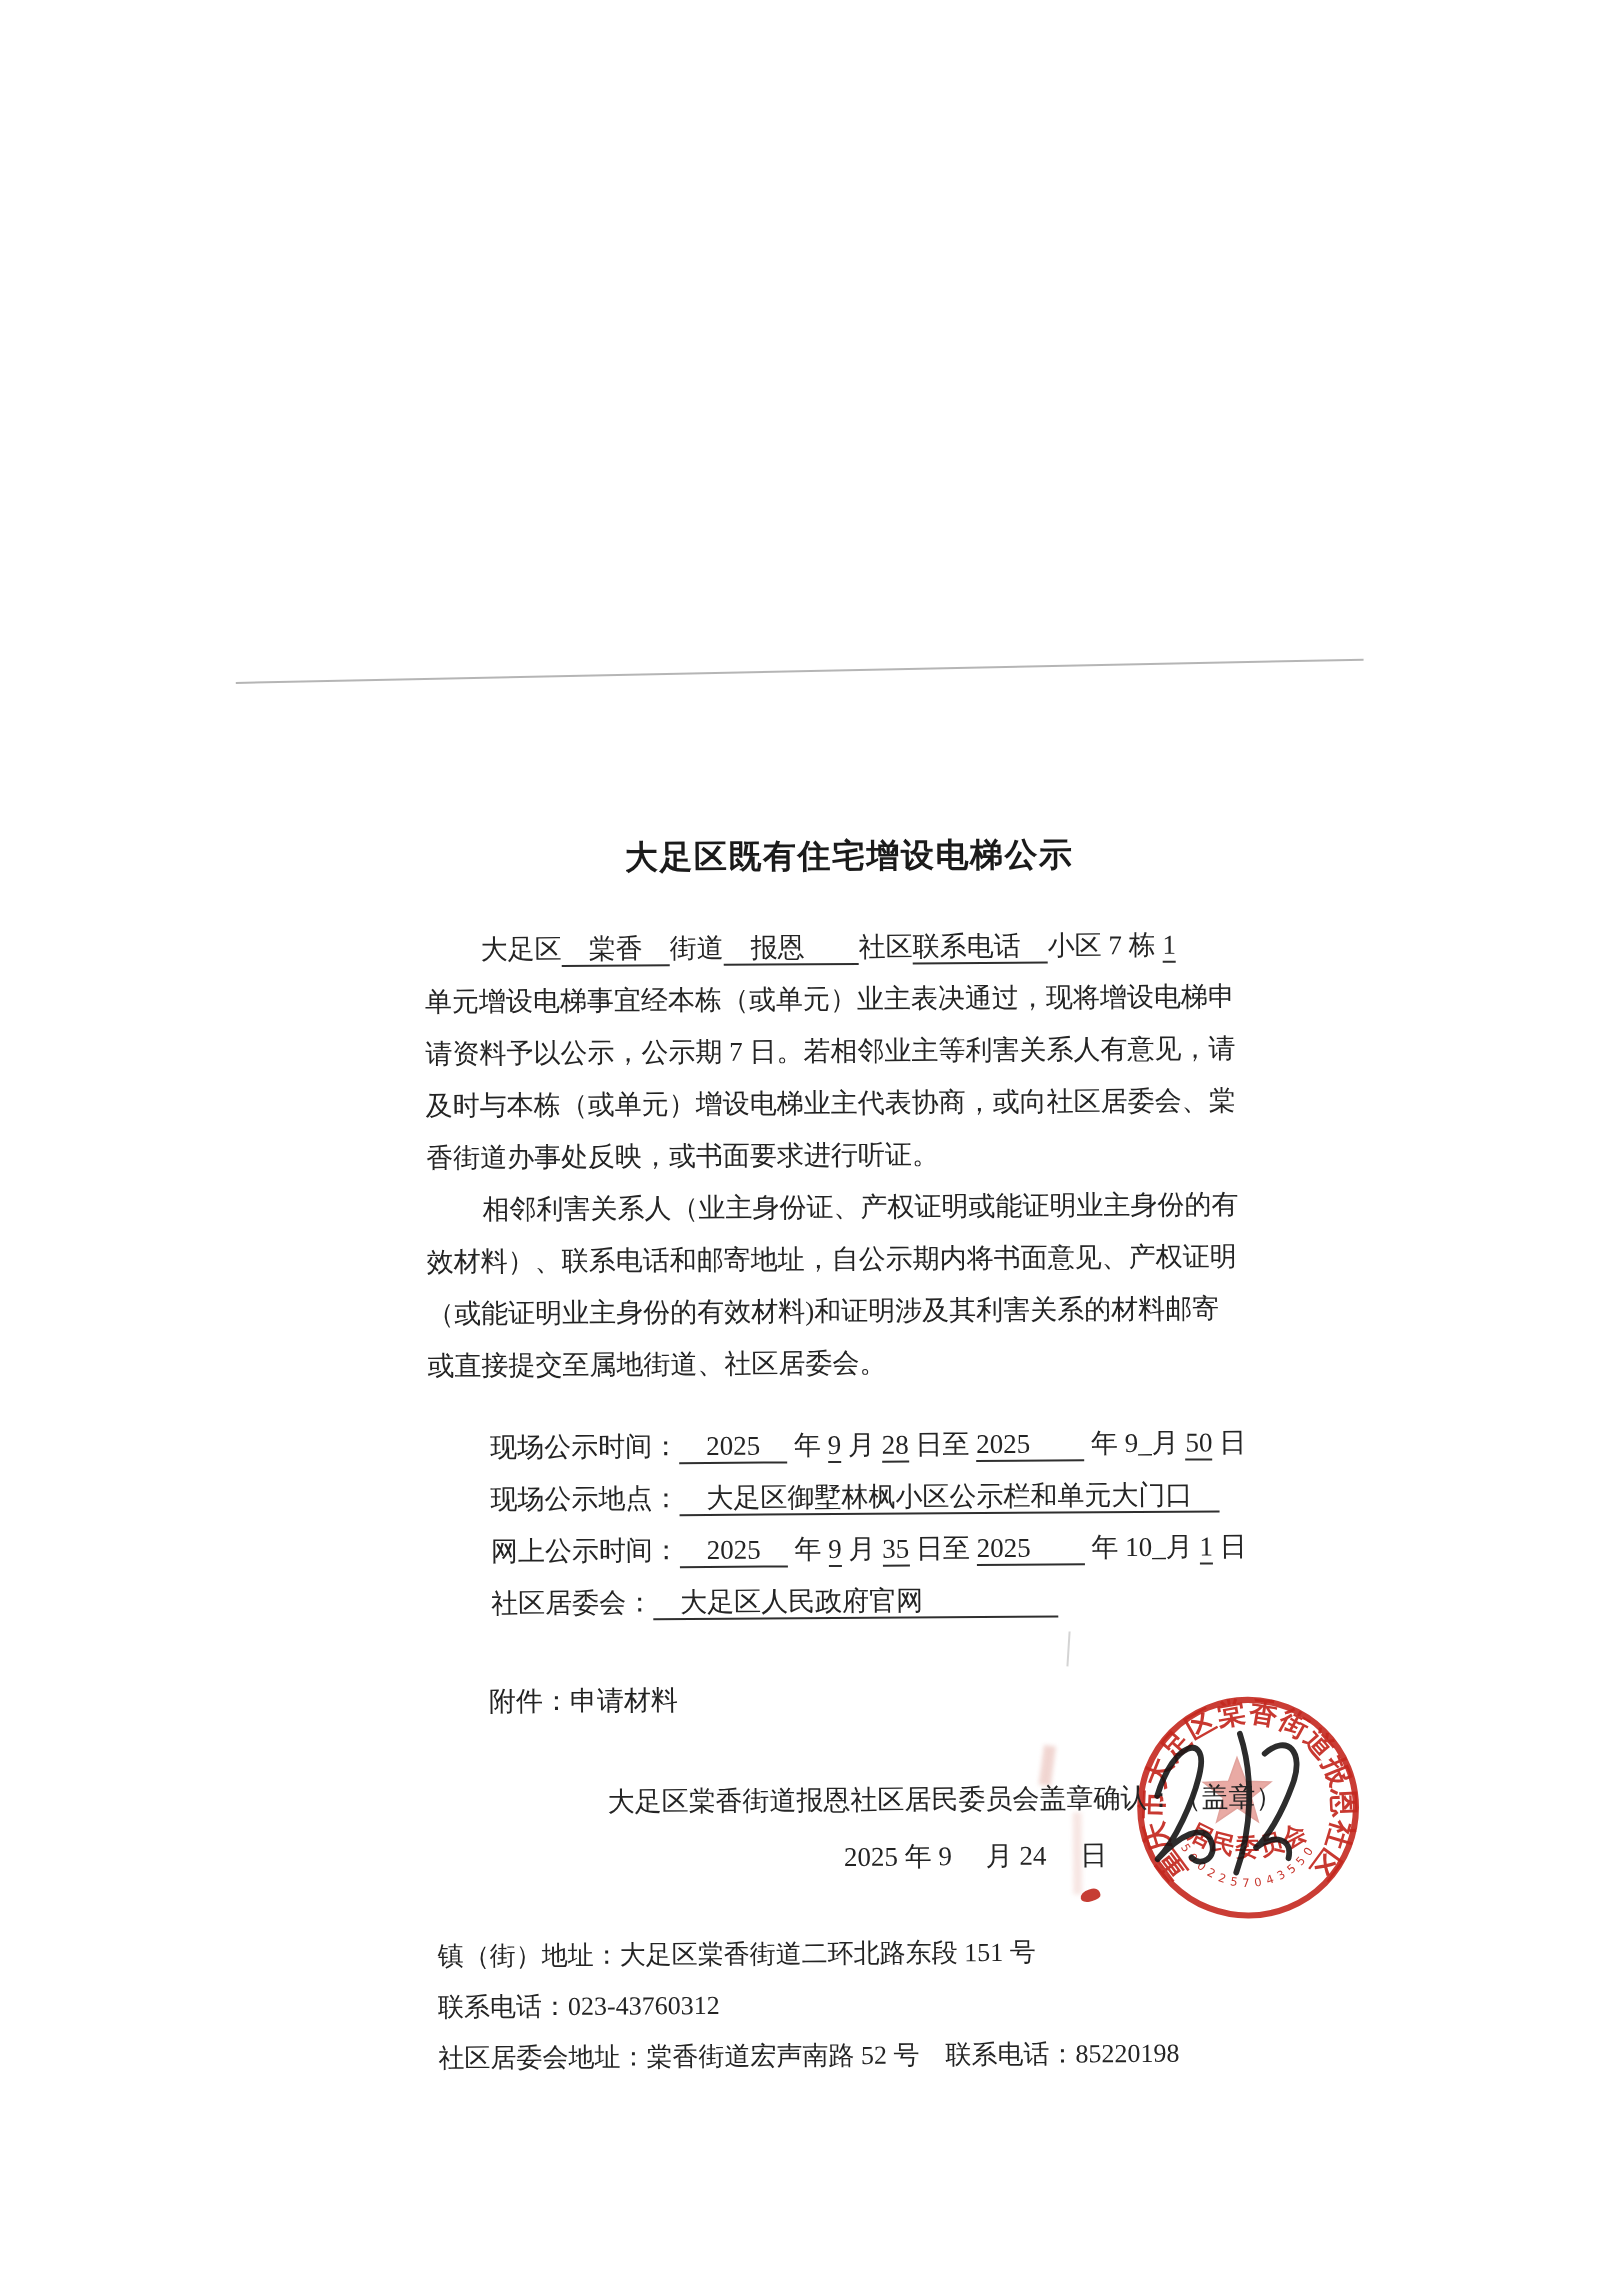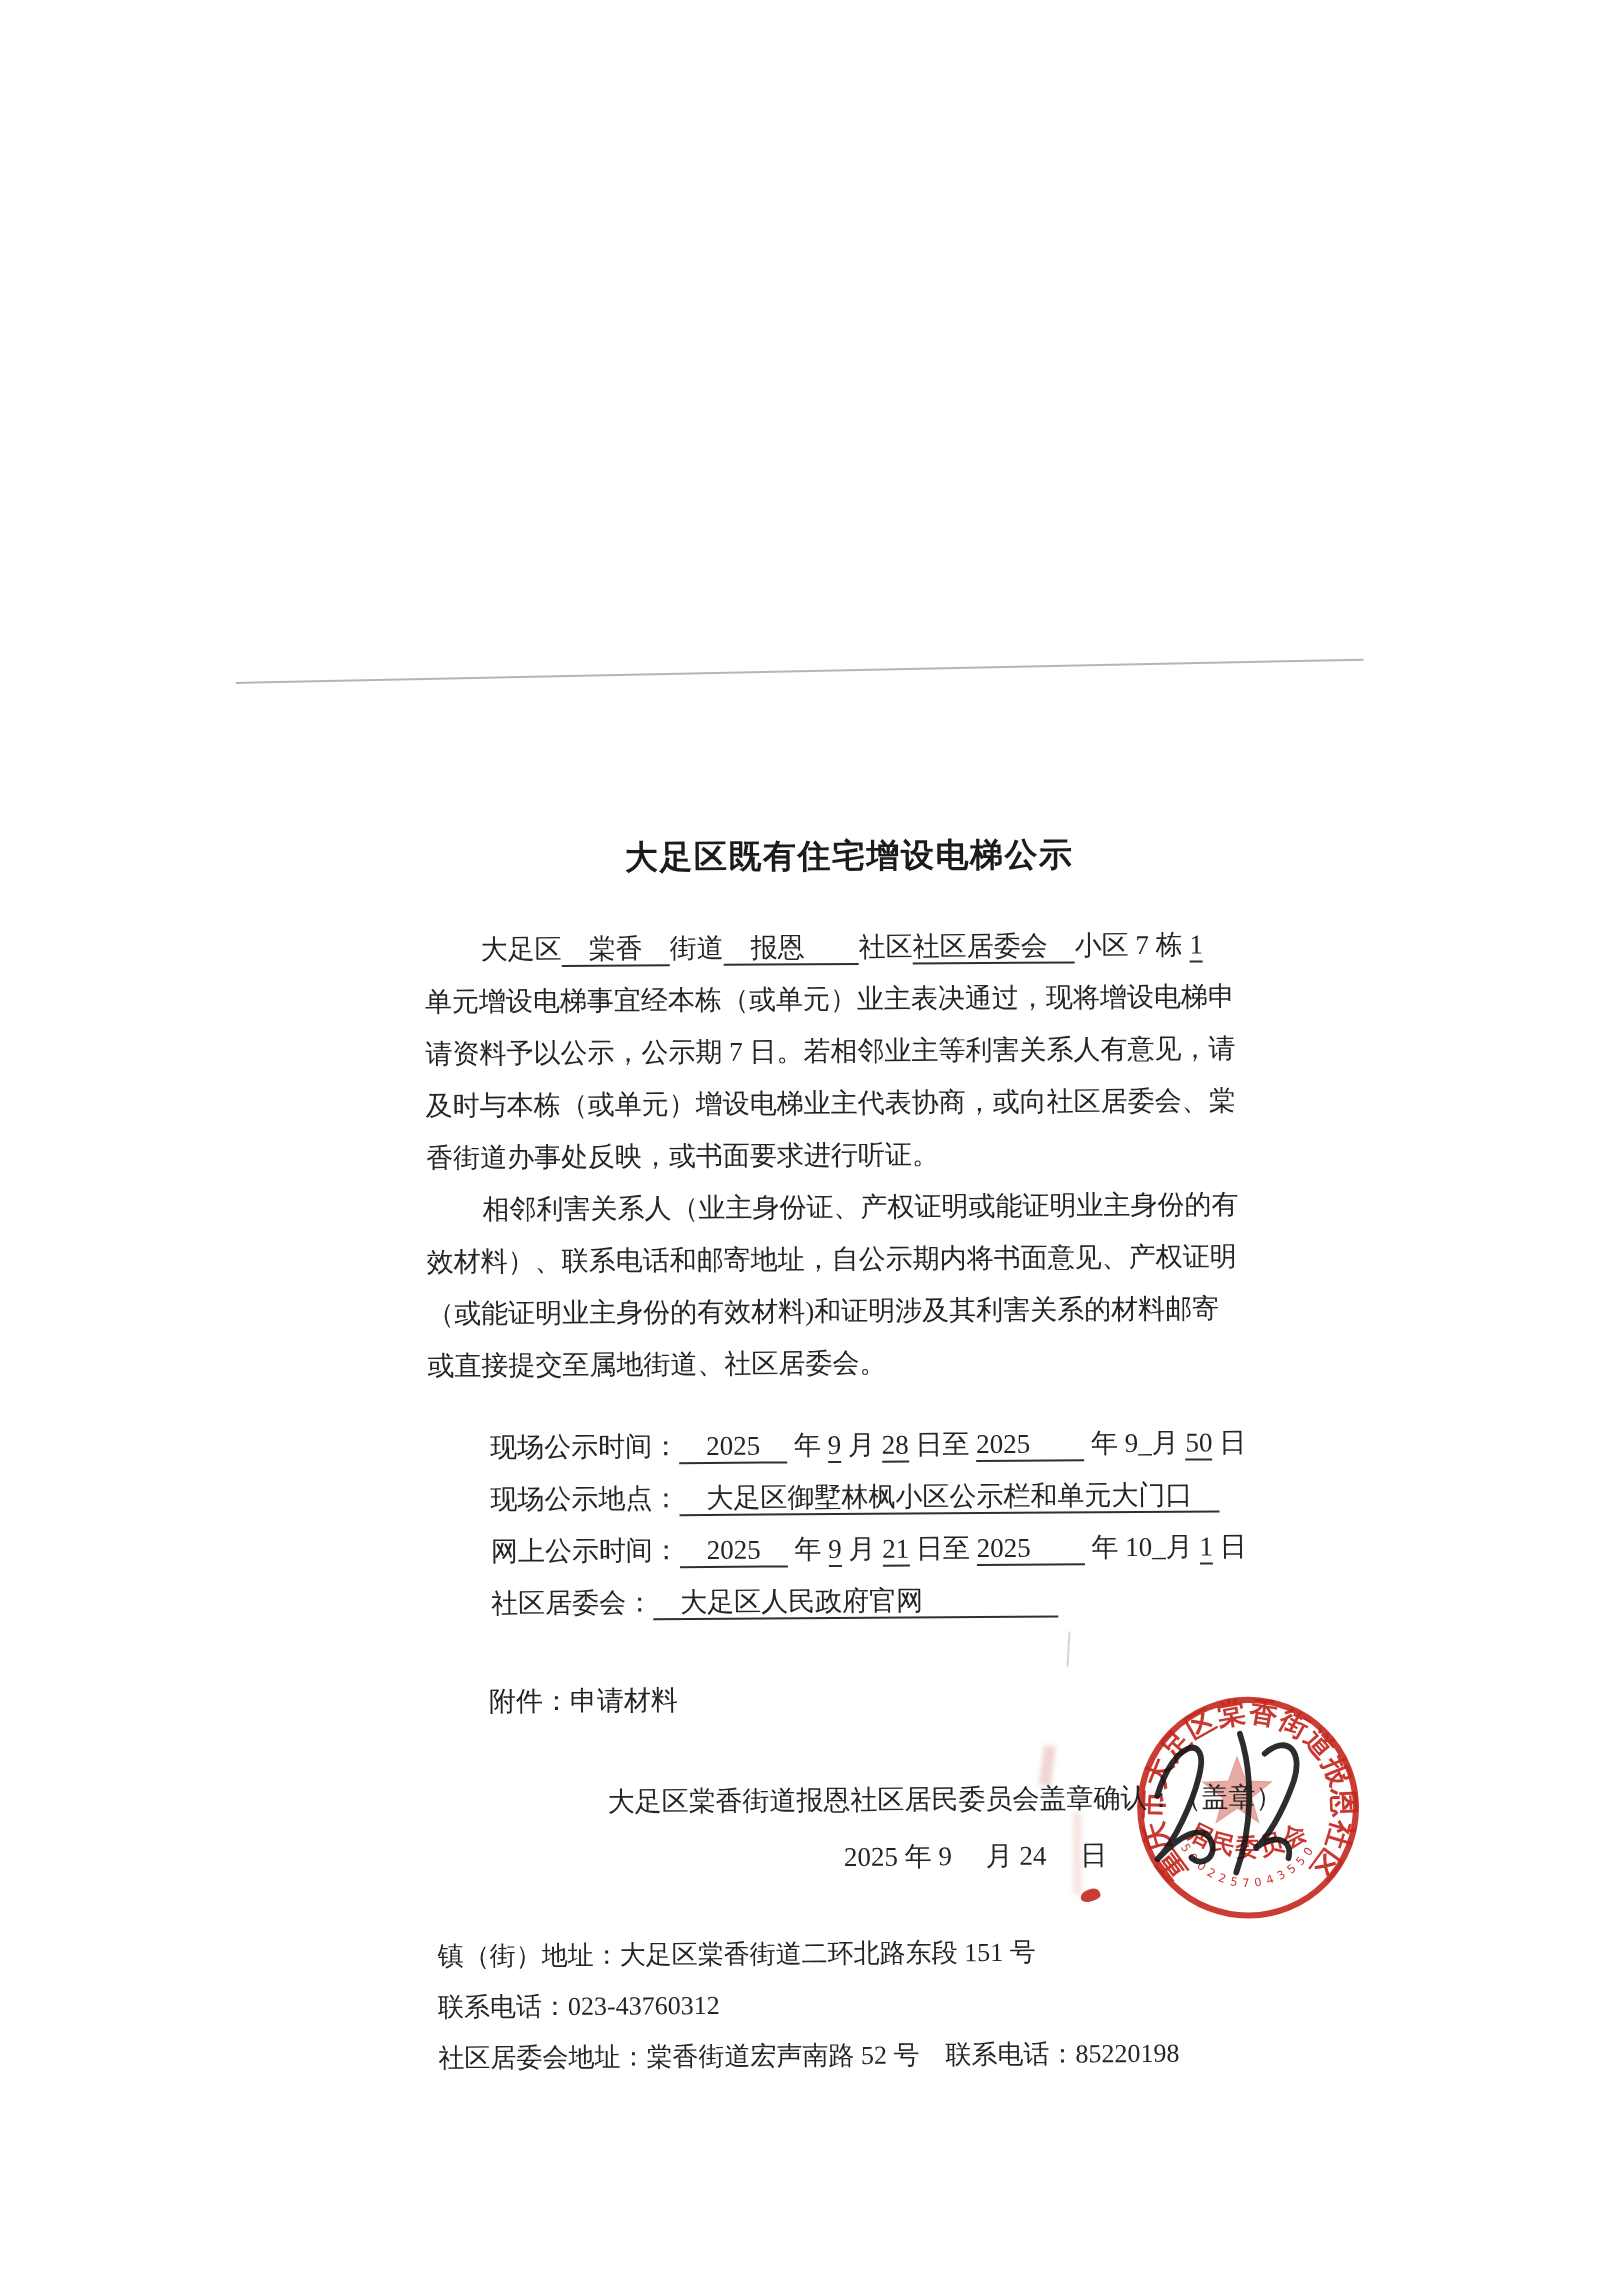--- a/index.html
+++ b/index.html
@@ -84,35 +84,35 @@
 
 <div class="page">
   <div class="content">
 
     <div class="scan-line"></div>
     <div class="scratch"></div>
 
     <h1 class="title">大足区既有住宅增设电梯公示</h1>
 
     <div class="body-block">
-        <div class="tline indent"><span>大足区</span><span class="blank">　棠香　</span><span>街道</span><span class="blank">　报恩　　</span><span>社区</span><span class="blank">社区居委会　</span><span>小区 7 栋 </span><span class="blank">1</span></div>
+        <div class="tline indent"><span>大足区</span><span class="blank">　棠香　</span><span>街道</span><span class="blank">　报恩　　</span><span>社区</span><span class="blank">联系电话　</span><span>小区 7 栋 </span><span class="blank">1</span></div>
         <div class="tline"><span>单元增设电梯事宜经本栋（或单元）业主表决通过，现将增设电梯申</span></div>
         <div class="tline"><span>请资料予以公示，公示期 7 日。若相邻业主等利害关系人有意见，请</span></div>
         <div class="tline"><span>及时与本栋（或单元）增设电梯业主代表协商，或向社区居委会、棠</span></div>
         <div class="tline"><span>香街道办事处反映，或书面要求进行听证。</span></div>
         <div class="tline indent"><span>相邻利害关系人（业主身份证、产权证明或能证明业主身份的有</span></div>
         <div class="tline"><span>效材料）、联系电话和邮寄地址，自公示期内将书面意见、产权证明</span></div>
         <div class="tline"><span>（或能证明业主身份的有效材料)和证明涉及其利害关系的材料邮寄</span></div>
         <div class="tline"><span>或直接提交至属地街道、社区居委会。</span></div>
       </div>
 
     <div class="times-block">
         <div class="tline"><span>现场公示时间：</span><span class="blank">　2025　</span><span> 年 </span><span class="blank">9</span><span> 月 </span><span class="blank">28</span><span> 日至 </span><span class="blank">2025　　</span><span> 年 9_月 </span><span class="blank">50</span><span> 日</span></div>
         <div class="tline"><span>现场公示地点：</span><span class="blank">　大足区御墅林枫小区公示栏和单元大门口　</span></div>
-        <div class="tline"><span>网上公示时间：</span><span class="blank">　2025　</span><span> 年 </span><span class="blank">9</span><span> 月 </span><span class="blank">21</span><span> 日至 </span><span class="blank">2025　　</span><span> 年 10_月 </span><span class="blank">1</span><span> 日</span></div>
+        <div class="tline"><span>网上公示时间：</span><span class="blank">　2025　</span><span> 年 </span><span class="blank">9</span><span> 月 </span><span class="blank">35</span><span> 日至 </span><span class="blank">2025　　</span><span> 年 10_月 </span><span class="blank">1</span><span> 日</span></div>
         <div class="tline"><span>社区居委会：</span><span class="blank">　大足区人民政府官网　　　　　</span></div>
       </div>
 
     <div class="attachment">附件：申请材料</div>
 
     <div class="committee">大足区棠香街道报恩社区居民委员会盖章确认：（盖章）</div>
 
     <div class="date-line">2025 年 9 　月 24 　日</div>
 
     <div class="red-smudge-a"></div>

